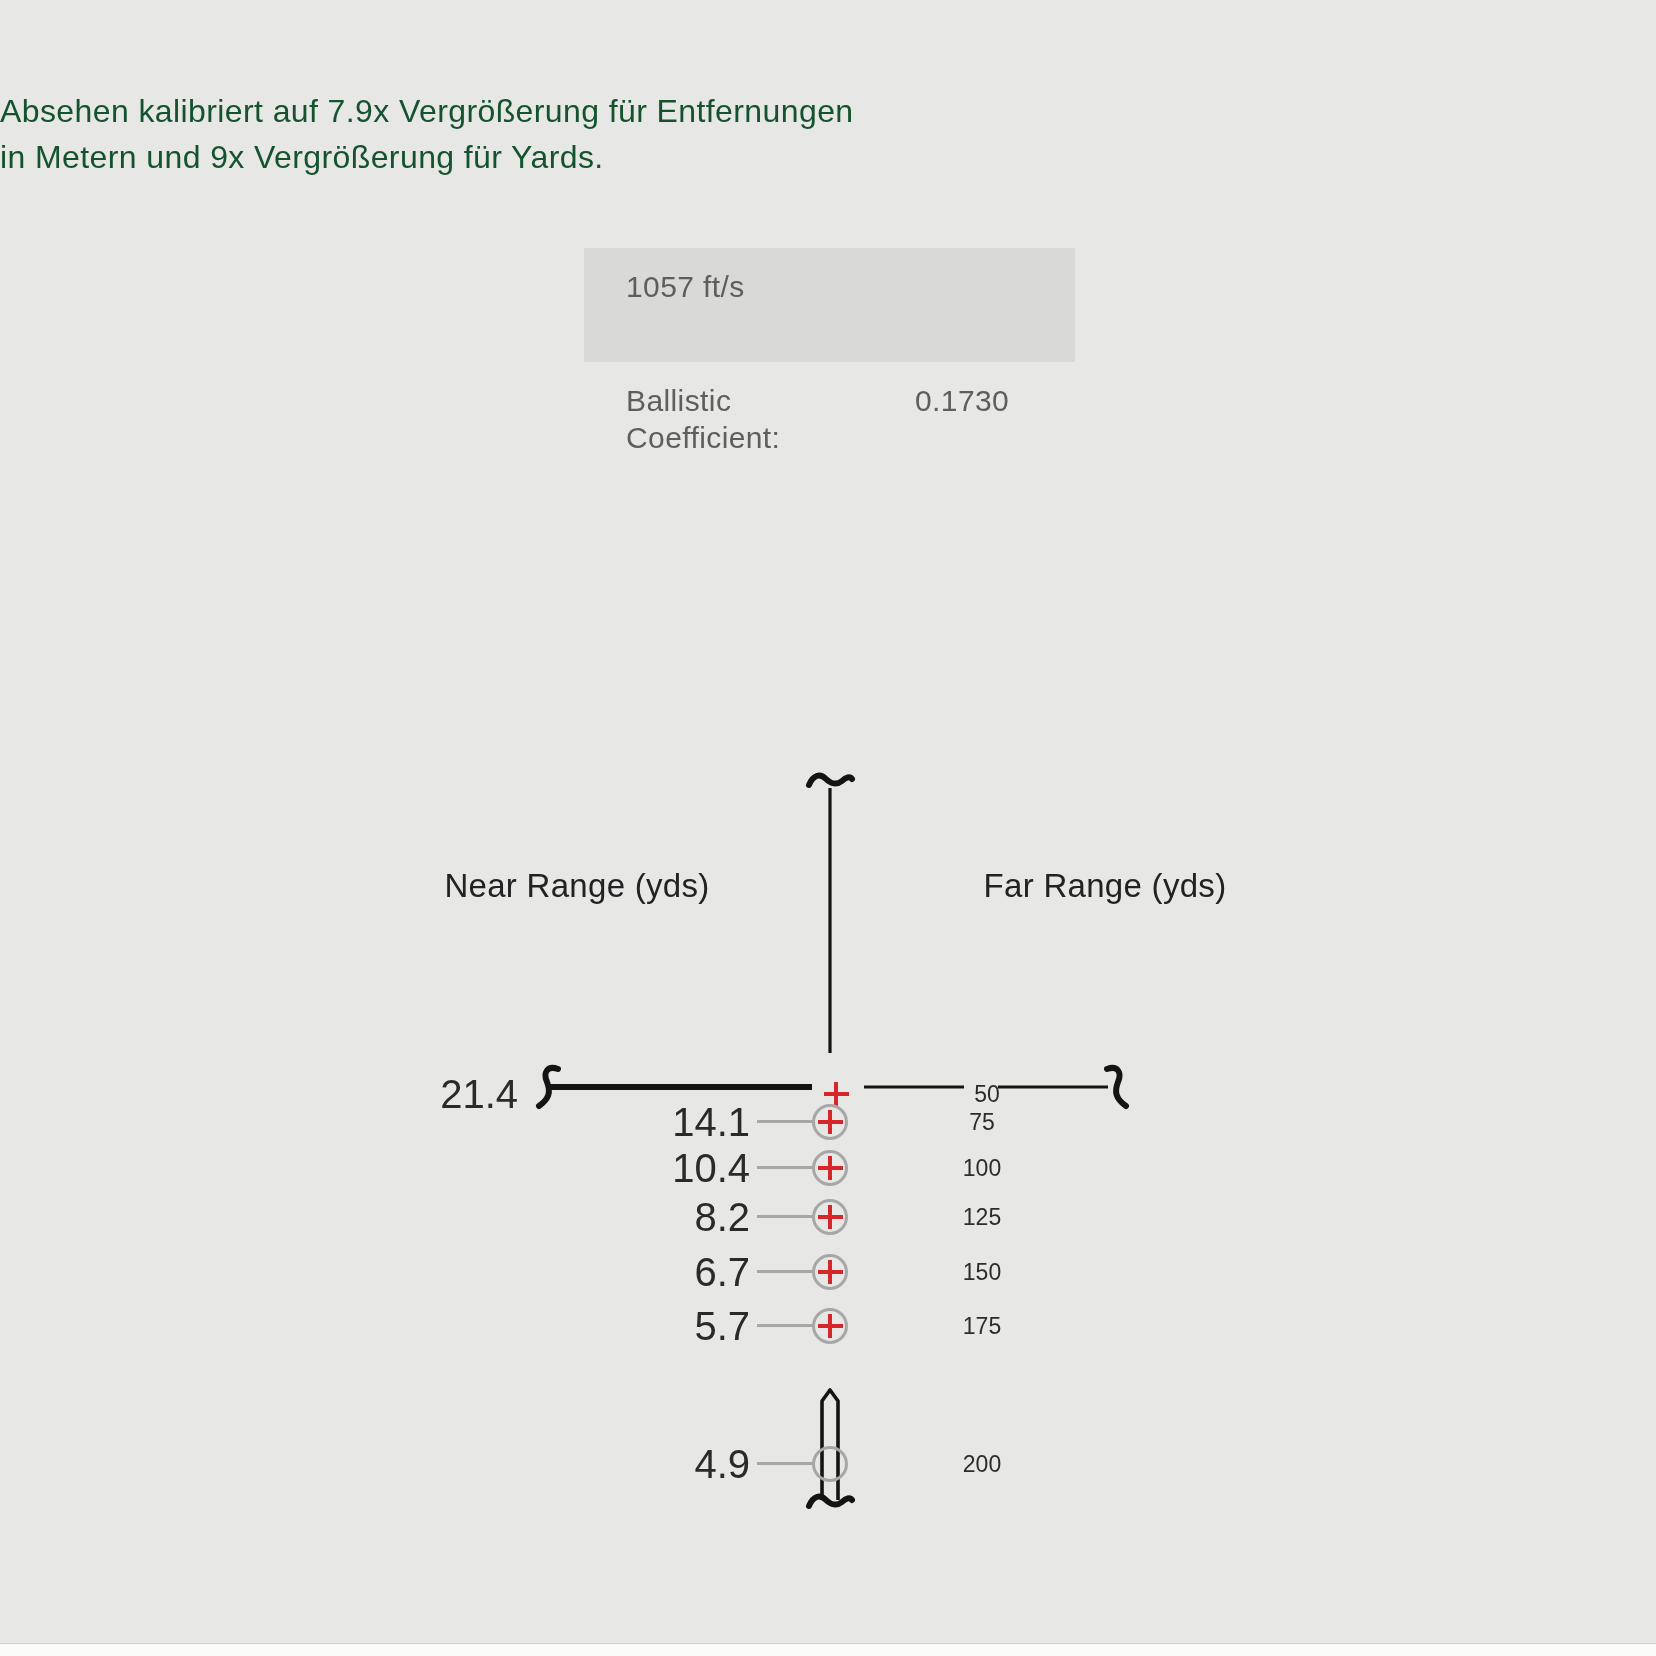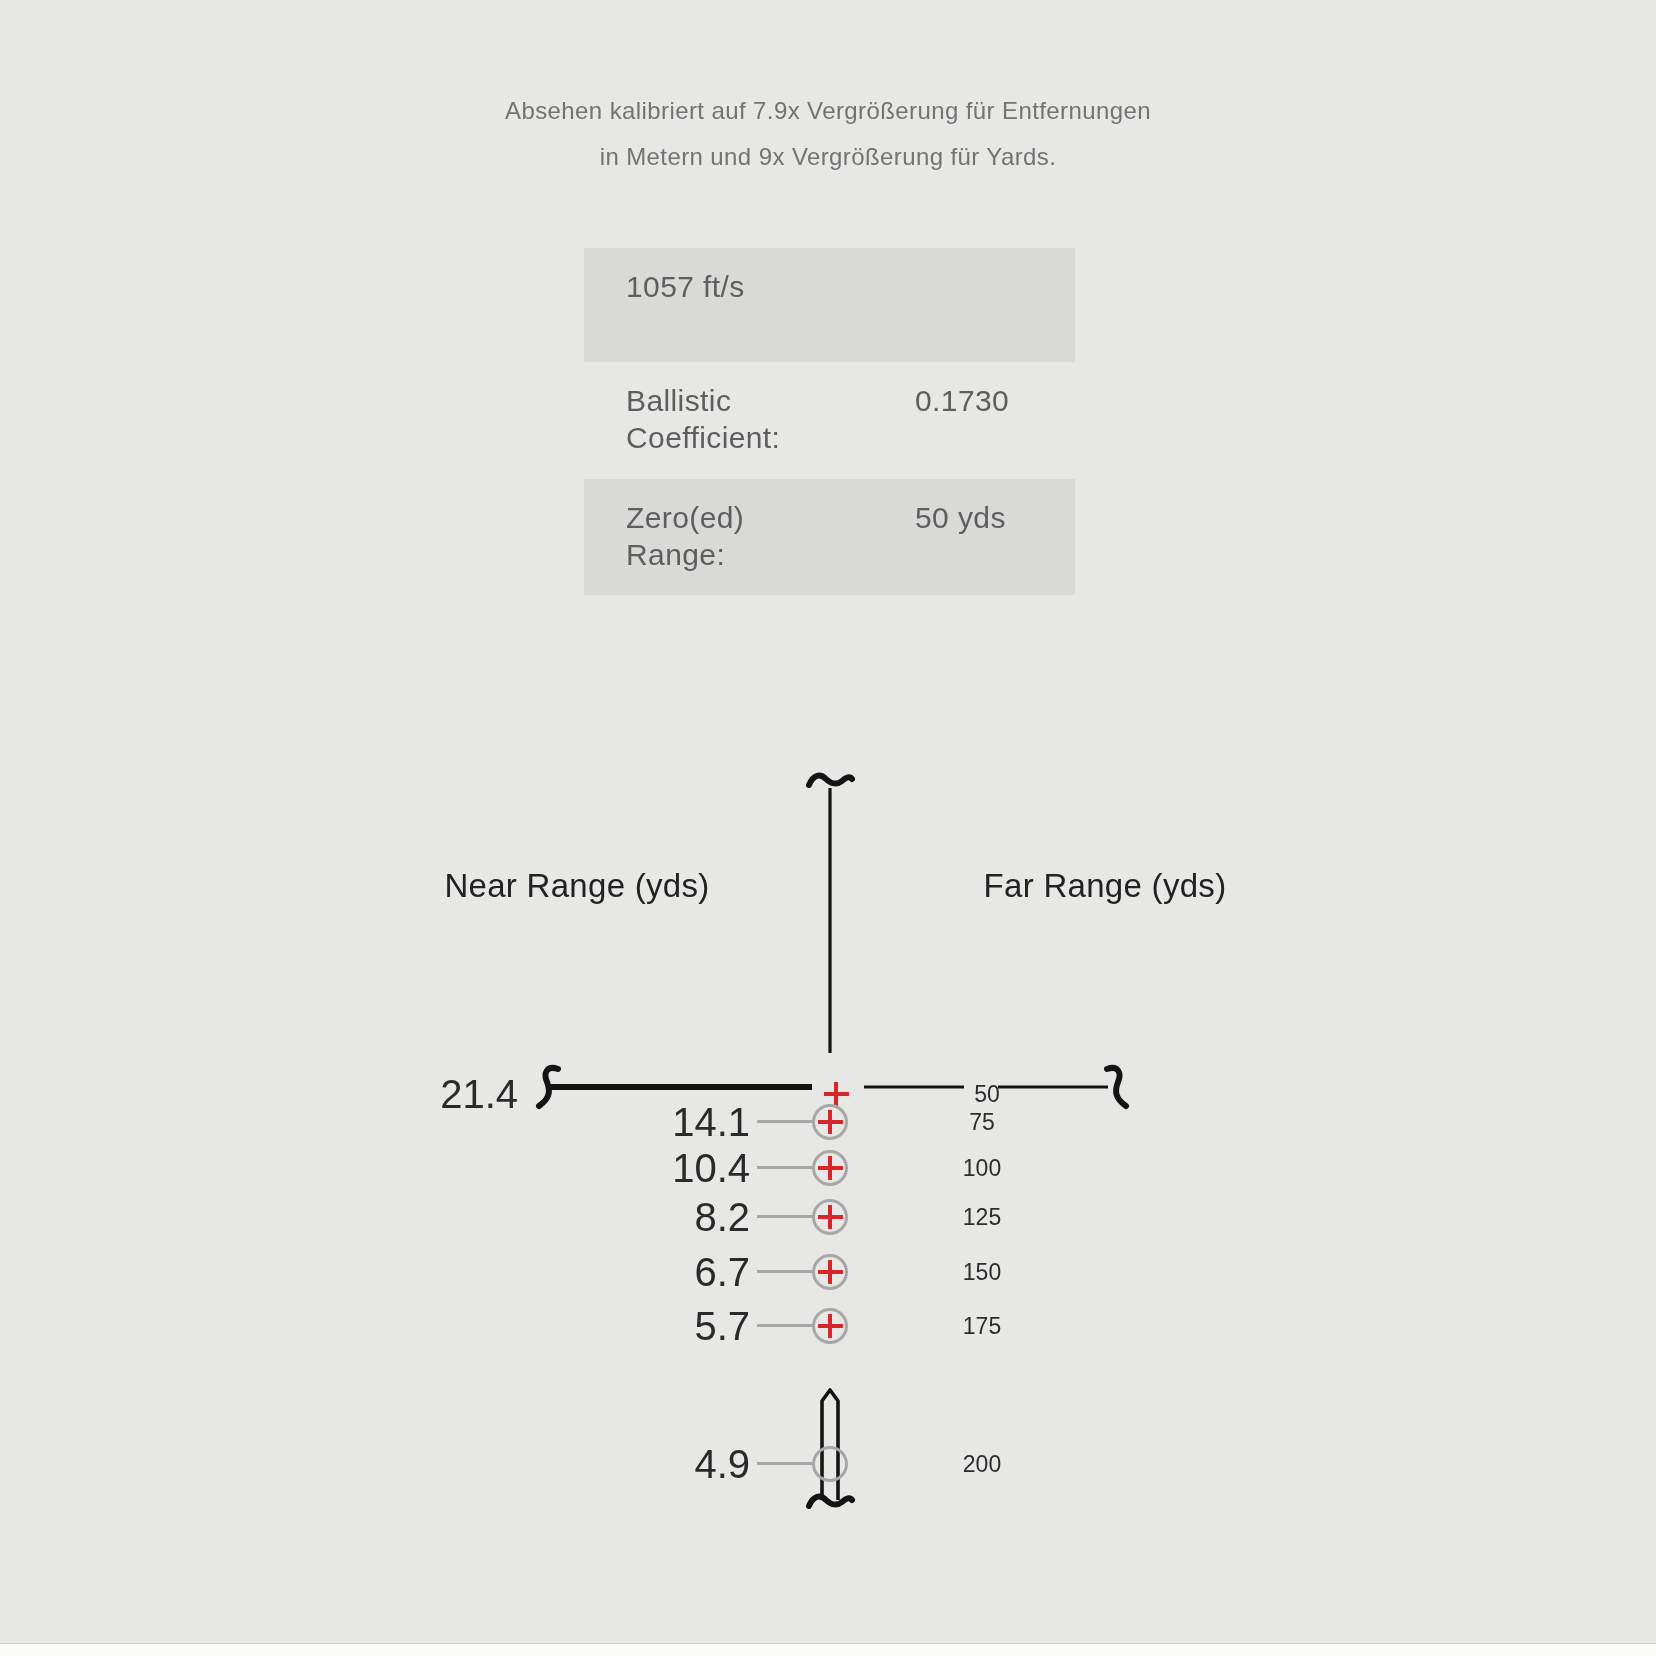--- a/index.html
+++ b/index.html
@@ -4,22 +4,22 @@
 <style>
   html,body{margin:0;padding:0;}
   body{
     width:1656px;height:1656px;position:relative;overflow:hidden;
     background:#e7e7e6;
     font-family:"Liberation Sans","DejaVu Sans",sans-serif;
     -webkit-font-smoothing:antialiased;
   }
   
   .title{
-    position:absolute;left:0;right:0;top:88px;text-align:center;
-    font-size:24px;line-height:46px;font-weight:300;color:#737373;letter-spacing:.4px;
+    position:absolute;left:0;right:0;top:88px;text-align:left;
+    font-size:32px;line-height:46px;font-weight:300;color:#14532d;letter-spacing:.4px;
   }
   
   .spec-table{position:absolute;left:584px;top:248px;width:491px;}
   .spec-row{box-sizing:border-box;display:flex;padding:20px 0 0 42px;}
   .spec-row.shaded{background:#d9d9d8;}
   .spec-row .lbl{width:289px;font-size:30px;line-height:37px;font-weight:300;color:#5e5e5e;letter-spacing:.4px;}
   .spec-row .val{flex:1;font-size:30px;line-height:37px;font-weight:300;color:#5e5e5e;letter-spacing:.4px;}
   .r1{height:114px;} .r2{height:117px;} .r3{height:116px;} .r4{height:112px;}
   
   .ret-header{
@@ -58,27 +58,20 @@
 <div class="spec-table">
   <div class="spec-row shaded r1">
     <div class="val">1057 ft/s</div>
   </div>
   <div class="spec-row r2">
     <div class="lbl">
       <div>Ballistic</div>
       <div>Coefficient:</div>
     </div>
     <div class="val">0.1730</div>
-  </div>
-  <div class="spec-row shaded r3">
-    <div class="lbl">
-      <div>Zero(ed)</div>
-      <div>Range:</div>
-    </div>
-    <div class="val">50 yds</div>
   </div>
 </div>
 
 <svg class="artwork" viewBox="0 0 1656 1656">
 
   <path d="M 809 785 C 813 775, 820 773, 826 779 C 831 784, 837 785, 842 781 C 846 777, 850 776, 852 779" fill="none" stroke="#141414" stroke-width="6" stroke-linecap="round"></path>
 
   <line x1="830" y1="788" x2="830" y2="1053" stroke="#141414" stroke-width="3.2"></line>
 
   <path d="M 558 1069 C 547 1065, 543 1073, 547 1082 C 551 1092, 549 1099, 539 1106" fill="none" stroke="#141414" stroke-width="6" stroke-linecap="round"></path>

